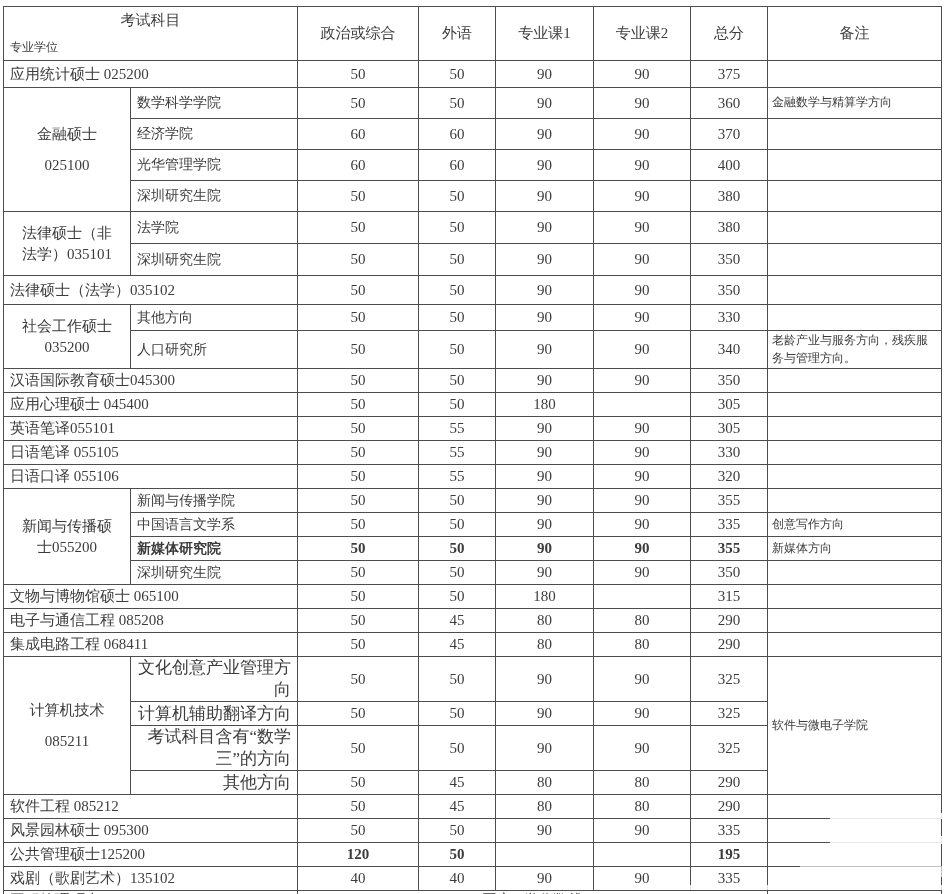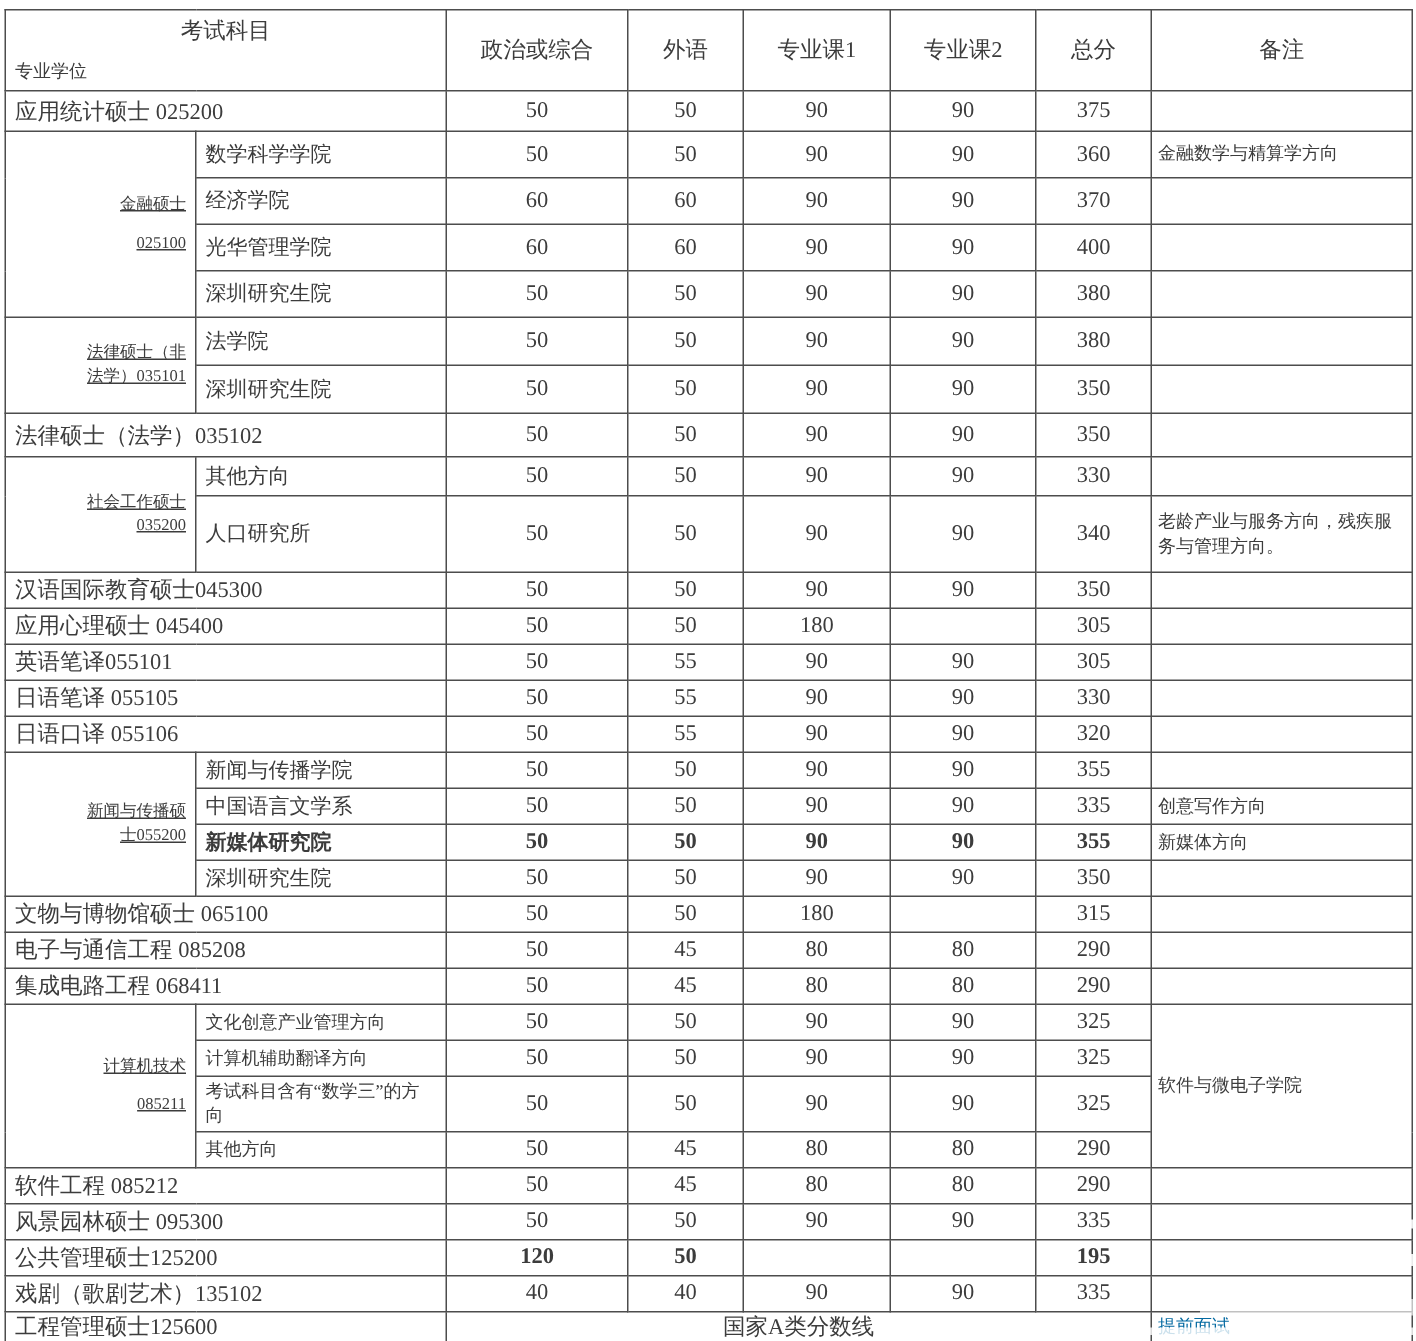--- a/index.html
+++ b/index.html
@@ -11,29 +11,29 @@
     border-collapse:collapse;table-layout:fixed;
     margin:6px 0 0 3px;width:938px;color:#3c3c3c;
   }
   td,th{
     border:1px solid #4d4d4d;padding:0 6px;font-weight:normal;
     overflow:hidden;vertical-align:middle;
   }
   tr{height:24px;}
   tr.rh54{height:54px;} tr.rh27{height:27px;} tr.rh31{height:31px;}
   tr.rh32{height:32px;} tr.rh29{height:29px;} tr.rh26{height:26px;}
-  tr.rh39{height:51px;} tr.rh37{height:37px;} tr.rh20{height:20px;}
+  tr.rh39{height:38px;} tr.rh37{height:37px;} tr.rh20{height:20px;}
   .corner{padding:3px 6px;}
   .corner .ct{text-align:center;font-size:15px;}
   .corner .cb{text-align:left;font-size:12px;margin-top:9px;}
   th{font-size:15px;text-align:center;}
   .lbl{font-size:15px;text-align:left;}
   .sub{font-size:14px;text-align:left;}
-  .dir{font-size:12px;text-align:left;line-height:1.3;}
-  .grp{font-size:11px;text-align:right;line-height:1.4;text-decoration:underline;}
+  .dir{font-size:17px;text-align:right;line-height:1.3;}
+  .grp{font-size:15px;text-align:center;line-height:1.4;}
   .grp .l2{margin-top:10px;}
   .num{font-size:15px;text-align:center;}
   .rmk{font-size:12px;text-align:left;padding:0 4px;line-height:1.45;}
   .ctr{font-size:15px;text-align:center;}
   .b{font-weight:bold;}
   .faded{color:#0369a1;}
   .wm{position:absolute;background:#ffffff;opacity:0.88;pointer-events:none;}
   #wm1{left:830px;top:813px;width:114px;height:6px;}
   #wm2{left:830px;top:836px;width:114px;height:8px;}
   #wm3{left:800px;top:866px;width:144px;height:11px;opacity:0.65;}

